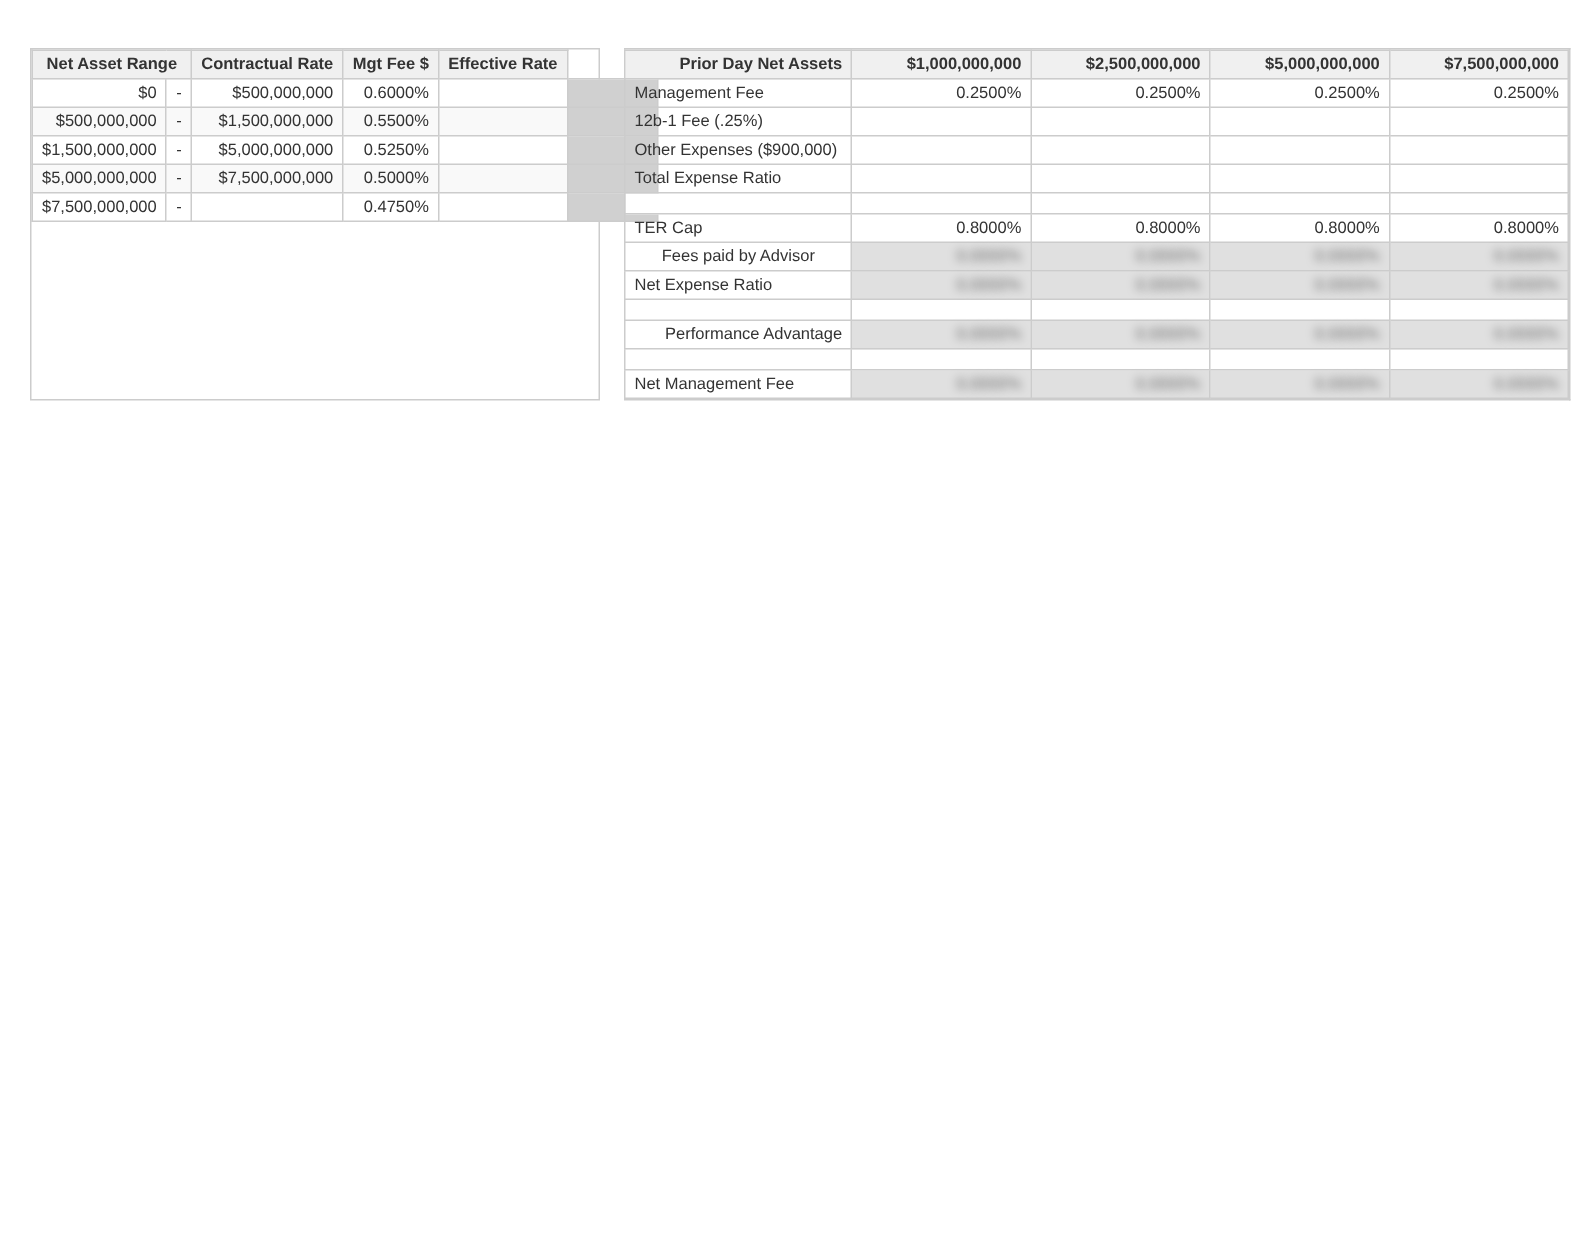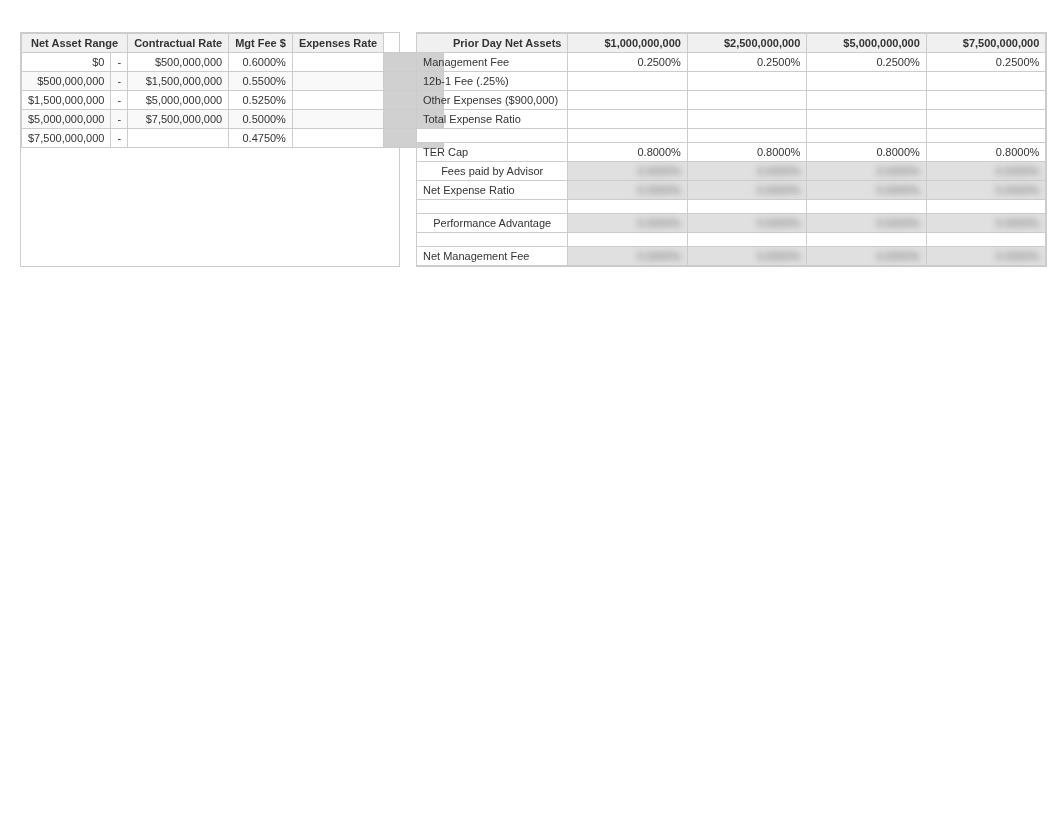--- a/index.html
+++ b/index.html
@@ -86,21 +86,21 @@
 
 <div class="tables-wrapper">
 
   <div class="left-table">
     <table>
       <thead>
         <tr>
           <th colspan="2">Net Asset Range</th>
           <th>Contractual Rate</th>
           <th>Mgt Fee $</th>
-          <th>Expenses Rate</th>
+          <th>Effective Rate</th>
         </tr>
       </thead>
       <tbody id="left-tbody">
       <tr class="row-odd">
             <td class="label-col" style="text-align: right;">$0</td>
             <td class="center-col" style="text-align: center; width: 16px;">-</td>
             <td>$500,000,000</td>
             <td>0.6000%</td>
             <td style="min-width: 60px;"></td>
             <td style="min-width: 60px; background: rgb(208, 208, 208);"></td>
@@ -210,21 +210,21 @@
             <td class="blurred" style="background: rgb(224, 224, 224);">0.0000%</td>
           </tr>
           <tr class="empty-row">
             <td></td>
             <td></td>
             <td></td>
             <td></td>
             <td></td>
           </tr>
           <tr>
-            <td style="text-align: center;">Performance Advantage</td>
+            <td style="text-align: right;">Performance Advantage</td>
             <td class="blurred" style="background: rgb(224, 224, 224);">0.0000%</td>
             <td class="blurred" style="background: rgb(224, 224, 224);">0.0000%</td>
             <td class="blurred" style="background: rgb(224, 224, 224);">0.0000%</td>
             <td class="blurred" style="background: rgb(224, 224, 224);">0.0000%</td>
           </tr>
           <tr class="empty-row">
             <td></td>
             <td></td>
             <td></td>
             <td></td>

